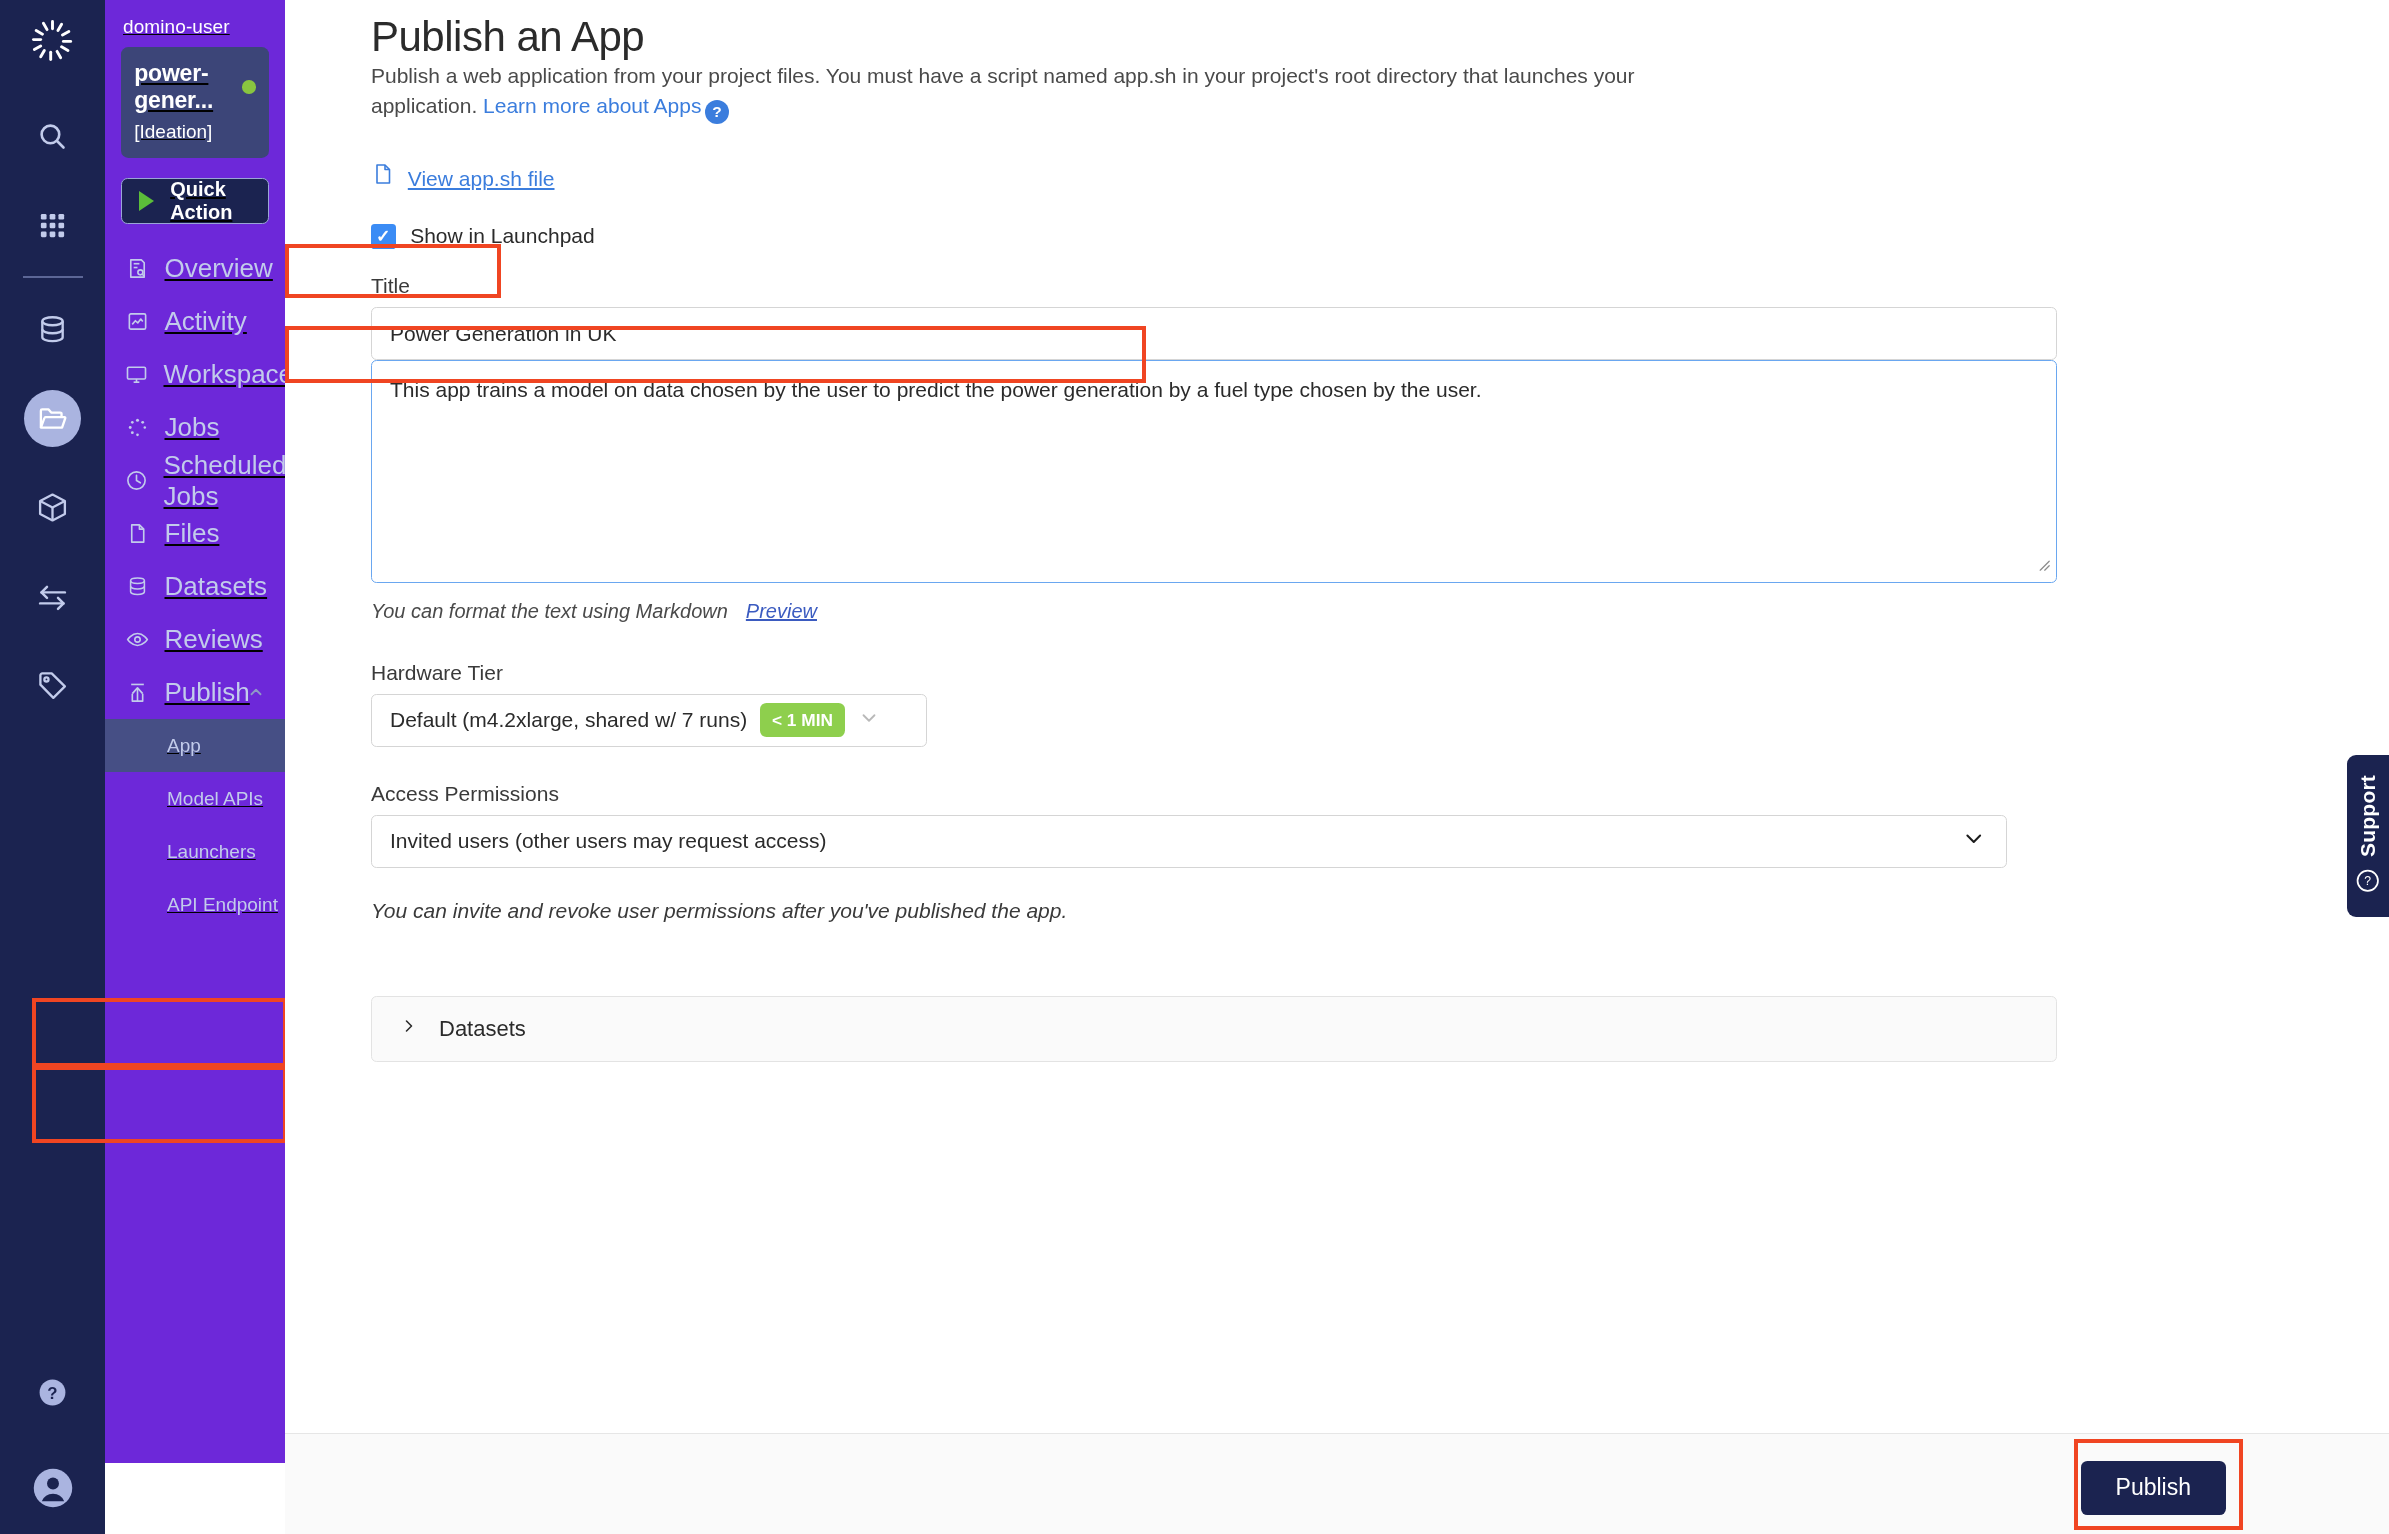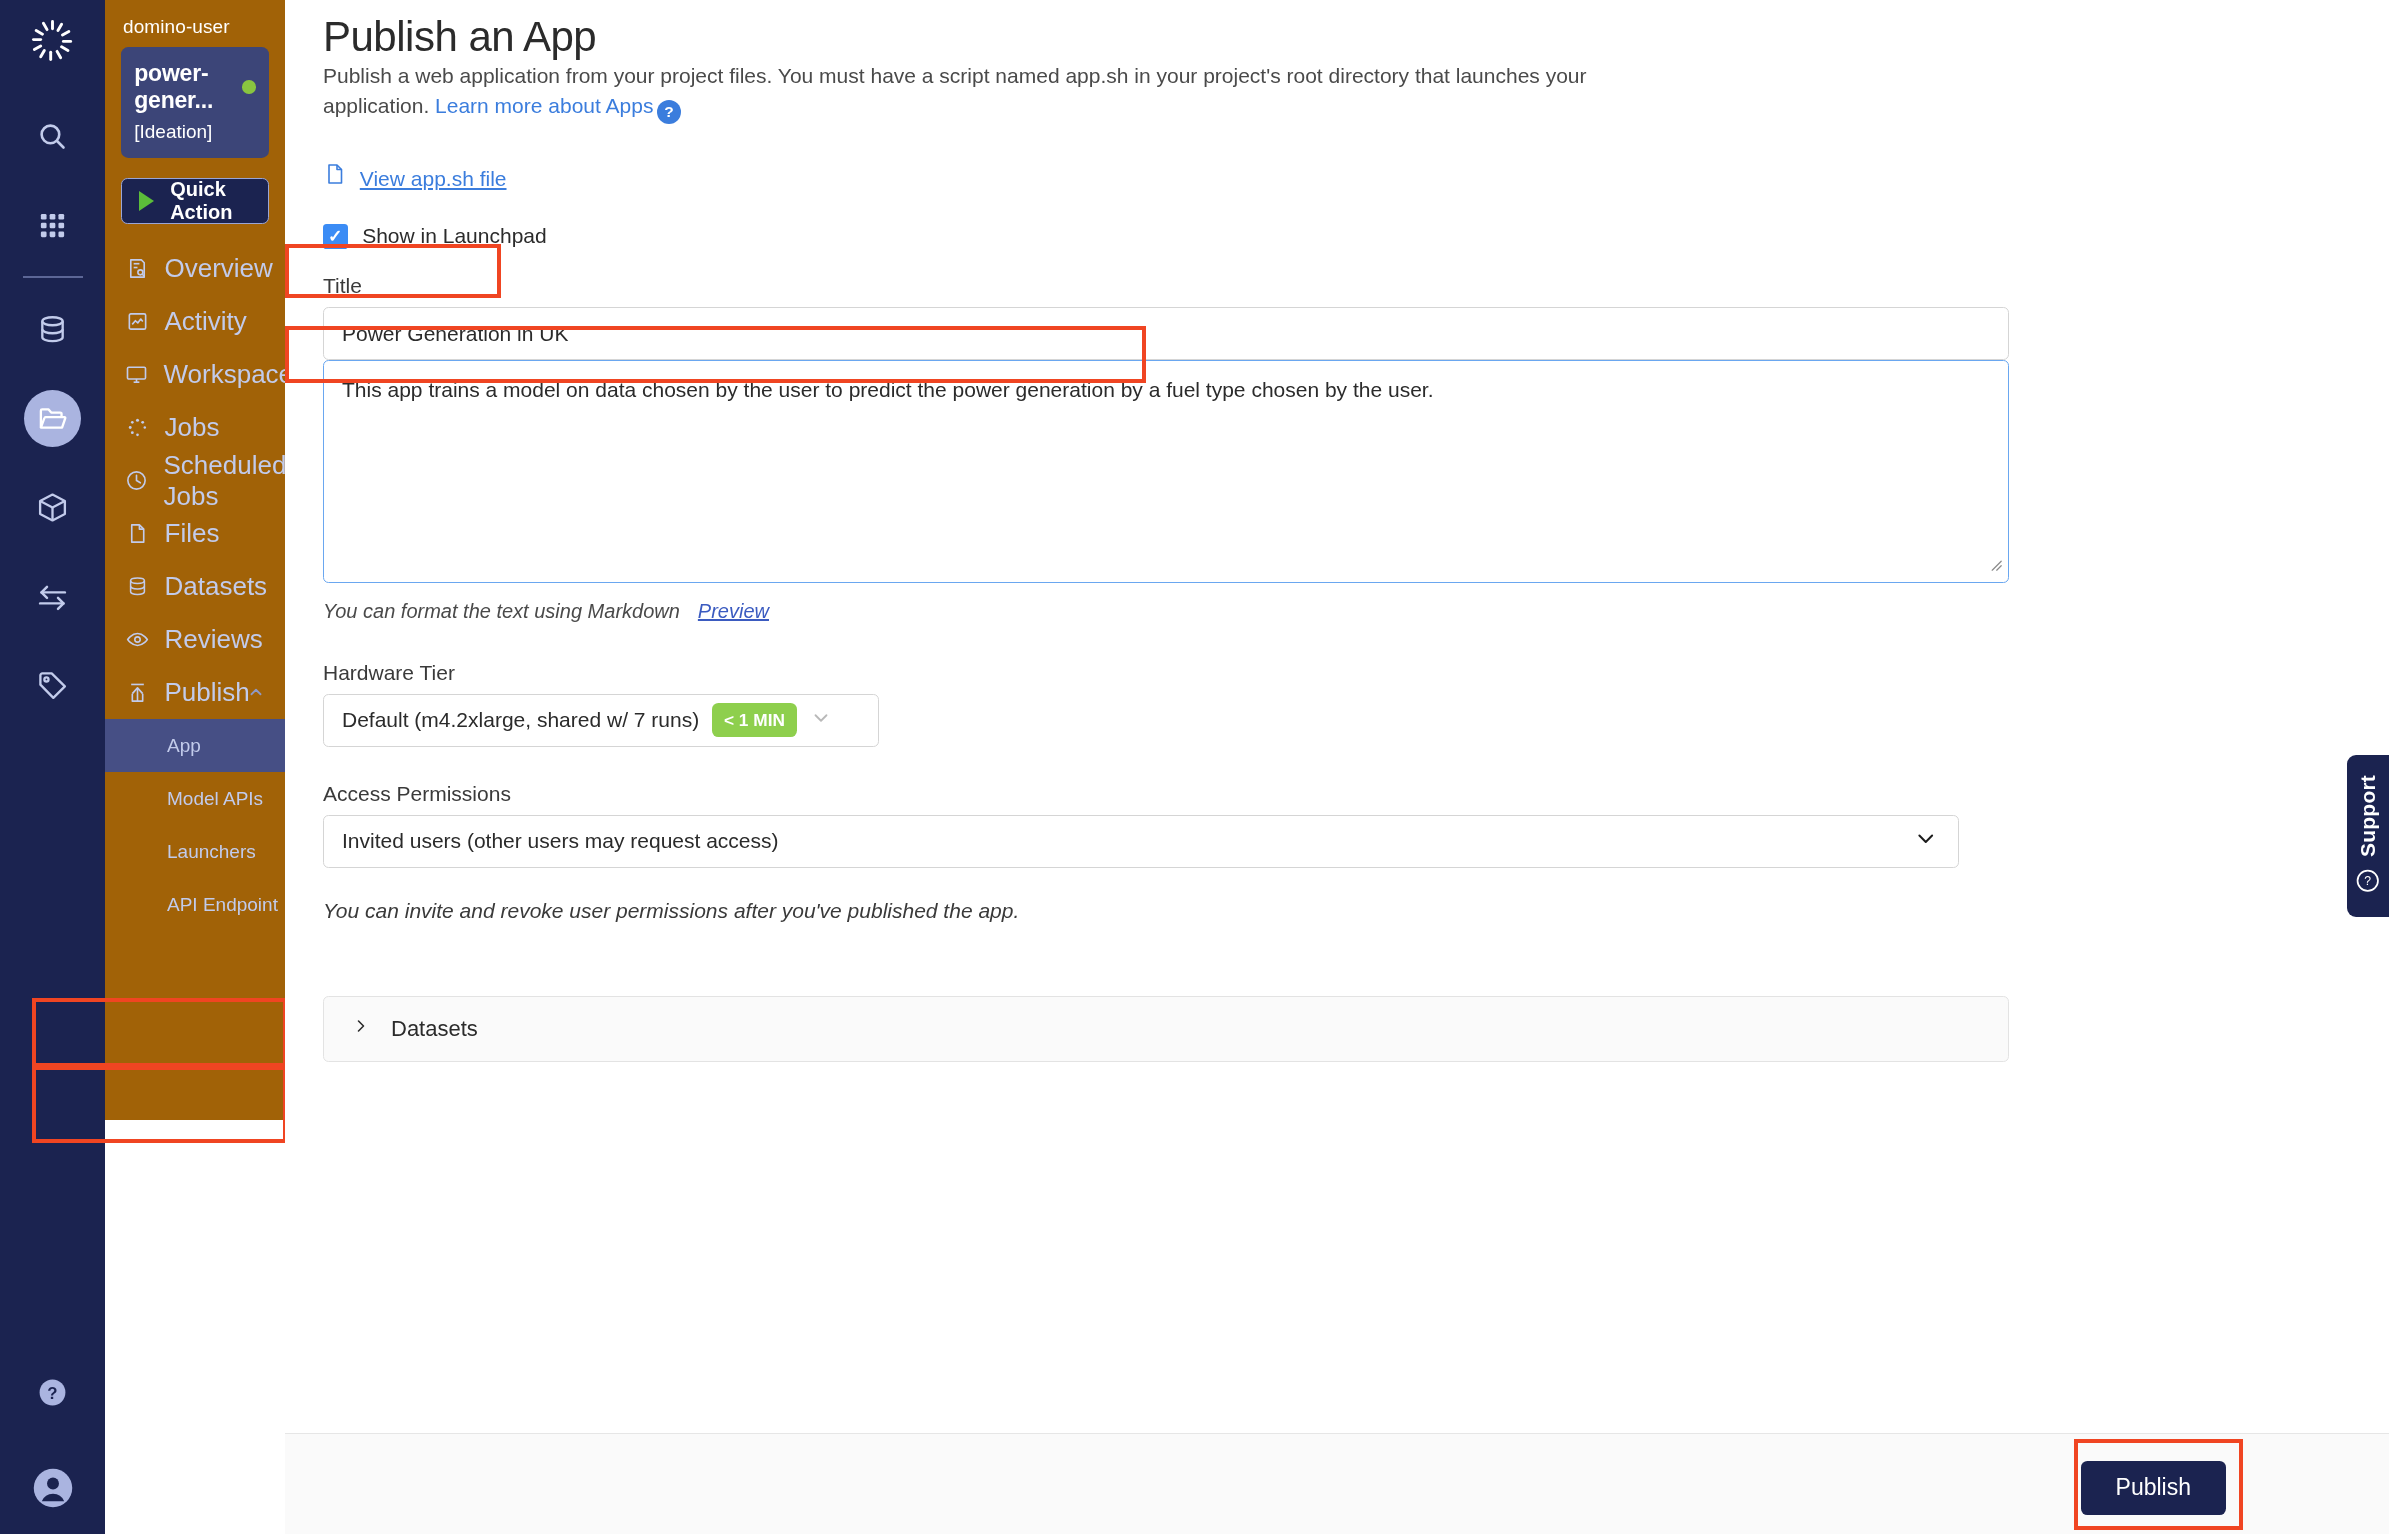--- a/index.html
+++ b/index.html
@@ -30,24 +30,25 @@
     width: 57px; height: 57px; border-radius: 50%;
     background: #aab4e0;
     display: flex; align-items: center; justify-content: center;
     color: #ffffff;
   }
   .rail-spacer { flex: 1 1 auto; }
   .rail-bottom-icon { width: 105px; height: 95px; display: flex; align-items: center; justify-content: center; color: #aab4e0; }
 
   
   .sidebar {
-    width: 180px; flex: 0 0 180px; height: 1120px;
-    background: #a16207;
+    width: 180px; flex: 0 0 180px; height: 1463px;
+    background: #6d28d9;
     padding: 0;
     position: relative;
+    text-decoration: underline;
   }
   .sb-user {
     color: #ffffff; font-size: 19px; padding: 16.4px 0 9px 18px; letter-spacing: 0.1px;
   }
   .proj-card {
     margin: 0 16.4px 0 16.4px;
     background: #3c4578;
     border-radius: 7.3px;
     padding: 12.8px 12.8px 14.6px 12.8px;
   }
@@ -76,21 +77,21 @@
   .nav-item.sub { padding-left: 62px; font-size: 19px; }
   .nav-item.sub.active { background: #464f85; }
   .nav-chev { position: absolute; right: 20px; color: #8f99c6; }
   .nav-item.hl { }
 
   
   .hlbox { position: absolute; border: 4.6px solid #f04522; pointer-events: none; }
 
   
   .main { flex: 1 1 auto; height: 1535px; background: #ffffff; position: relative; overflow: hidden; }
-  .main-inner { padding: 0 77px 0 38px; }
+  .main-inner { padding: 0 77px 0 86px; }
   .page-title { font-size: 42px; color: #2b2b2b; font-weight: normal; padding-top: 12.8px; letter-spacing: -0.5px;}
   .intro { font-size: 21px; color: #4a4a4a; line-height: 1.45; max-width: 1303px; }
   .link { color: #3b7ddd; text-decoration: none; }
   .help-badge {
     display: inline-flex; align-items: center; justify-content: center;
     width: 24px; height: 24px; border-radius: 50%; background: #3b7ddd;
     color: #fff; font-size: 15.5px; font-weight: bold; vertical-align: -3.6px; margin-left: 3.6px;
   }
   .viewsh { margin-top: 38px; display: inline-flex; align-items: flex-end; gap: 12.8px; color: #3b7ddd; font-size: 21px; }
   .checkrow { margin-top: 33px; display: flex; align-items: center; gap: 14.6px; }

